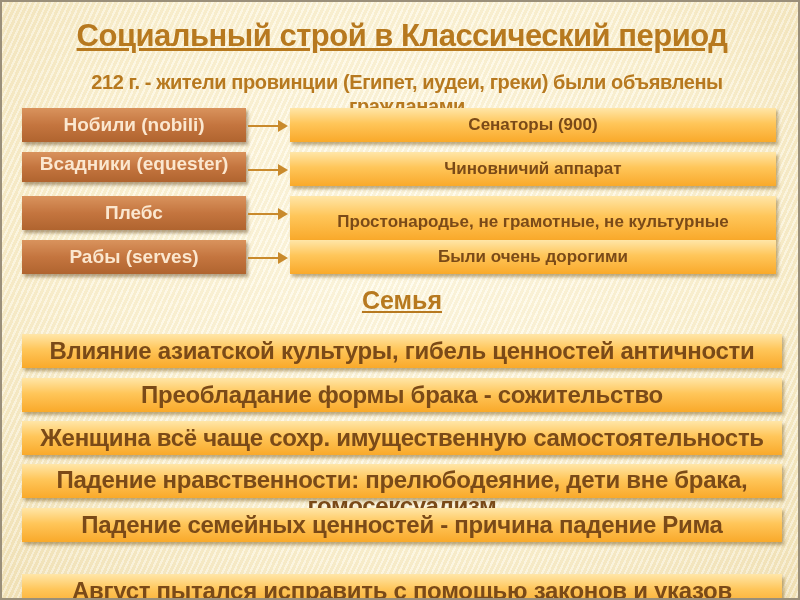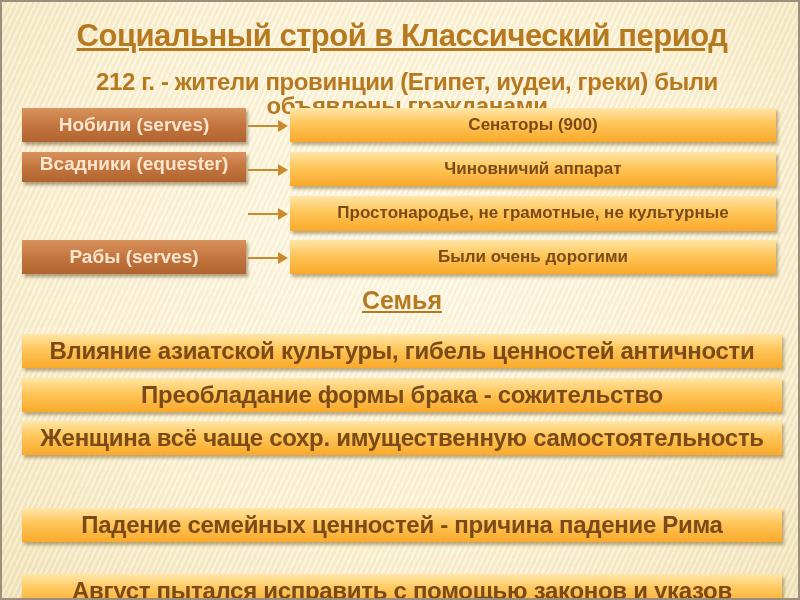--- a/index.html
+++ b/index.html
@@ -17,21 +17,21 @@
       text-decoration: underline;
     }
     .title {
       position: absolute; left: 0; top: 16px; width: 800px; text-align: center;
       font-size: 31px; font-weight: bold; color: #b7791f; text-decoration: underline;
       font-family: "Liberation Sans Narrow", "Liberation Sans", sans-serif;
       letter-spacing: -0.5px;
     }
     .subtitle {
       position: absolute; left: 40px; top: 68px; width: 730px; text-align: center;
-      font-size: 24px; font-weight: bold; color: #b7791f; line-height: 24px;
+      font-size: 20px; font-weight: bold; color: #b7791f; line-height: 24px;
       letter-spacing: -0.4px;
     }
     .row { position: absolute; left: 0; width: 800px; height: 36px; }
     .left-box {
       position: absolute; left: 20px; top: 0; width: 224px; height: 34px;
       background: linear-gradient(to bottom, #d9935d 0%, #c4753f 50%, #b0642f 100%);
       box-shadow: 2px 3px 3px rgba(90,60,20,0.45);
       color: #fbe7cf; font-weight: bold; font-size: 19px;
       text-align: center; line-height: 34px; overflow: visible; white-space: nowrap;
     }
@@ -43,21 +43,21 @@
       content: ""; position: absolute; right: -2px; top: -5px;
       border-left: 10px solid #c98a2c; border-top: 6px solid transparent; border-bottom: 6px solid transparent;
     }
     .right-box {
       position: absolute; left: 288px; top: 0; width: 486px; height: 34px;
       background: linear-gradient(to bottom, #ffe6a8 0%, #ffc65a 45%, #f9a92a 100%);
       box-shadow: 2px 3px 3px rgba(110,80,20,0.45);
       color: #7a4a18; font-weight: bold; font-size: 17px;
       text-align: center; line-height: 34px; white-space: nowrap;
     }
-    .right-box.wrap { line-height: 26px; padding-top: 4px; height: 31px; white-space: normal; }
+    .right-box.wrap { line-height: 26px; padding-top: 13px; height: 31px; white-space: normal; }
     .section-title {
       position: absolute; left: 0; top: 284px; width: 800px; text-align: center;
       font-size: 25px; font-weight: bold; color: #b7791f; text-decoration: underline;
     }
     .family-box {
       position: absolute; left: 20px; width: 760px; height: 34px;
       background: linear-gradient(to bottom, #ffe6a8 0%, #ffc65a 45%, #f9a92a 100%);
       box-shadow: 2px 3px 3px rgba(110,80,20,0.45);
       color: #7a4a18; font-weight: bold; font-size: 24px;
       text-align: center; line-height: 34px; white-space: nowrap; letter-spacing: -0.3px;
@@ -65,42 +65,44 @@
     .family-box.wrap { line-height: 26px; padding-top: 3px; height: 31px; white-space: normal; }
   </style>
 </head>
 <body>
 
 <div class="slide">
   <div class="title">Социальный строй в Классический период</div>
   <div class="subtitle">212 г. - жители провинции (Египет, иудеи, греки) были объявлены гражданами</div>
 
   <div class="row" style="top:106px;">
-    <div class="left-box">Нобили (serves)</div>
+    <div class="left-box">Нобили (nobili)</div>
     <div class="arrow"></div>
     <div class="right-box">Сенаторы (900)</div>
   </div>
 
   <div class="row" style="top:150px;">
     <div class="left-box wrap">Всадники (equester)</div>
     <div class="arrow"></div>
     <div class="right-box">Чиновничий аппарат</div>
   </div>
 
   <div class="row" style="top:194px;">
+    <div class="left-box">Плебс</div>
     <div class="arrow"></div>
     <div class="right-box wrap">Простонародье, не грамотные, не культурные</div>
   </div>
 
   <div class="row" style="top:238px;">
     <div class="left-box">Рабы (serves)</div>
     <div class="arrow"></div>
     <div class="right-box">Были очень дорогими</div>
   </div>
 
   <div class="section-title">Семья</div>
 
   <div class="family-box" style="top:332px;">Влияние азиатской культуры, гибель ценностей античности</div>
   <div class="family-box" style="top:376px;">Преобладание формы брака - сожительство</div>
   <div class="family-box" style="top:419px;">Женщина всё чаще сохр. имущественную самостоятельность</div>
+  <div class="family-box wrap" style="top:462px;">Падение нравственности: прелюбодеяние, дети вне брака, гомосексуализм</div>
   <div class="family-box" style="top:506px;">Падение семейных ценностей - причина падение Рима</div>
   <div class="family-box" style="top:572px;">Август пытался исправить с помощью законов и указов</div>
 </div>
 
 </body></html>

